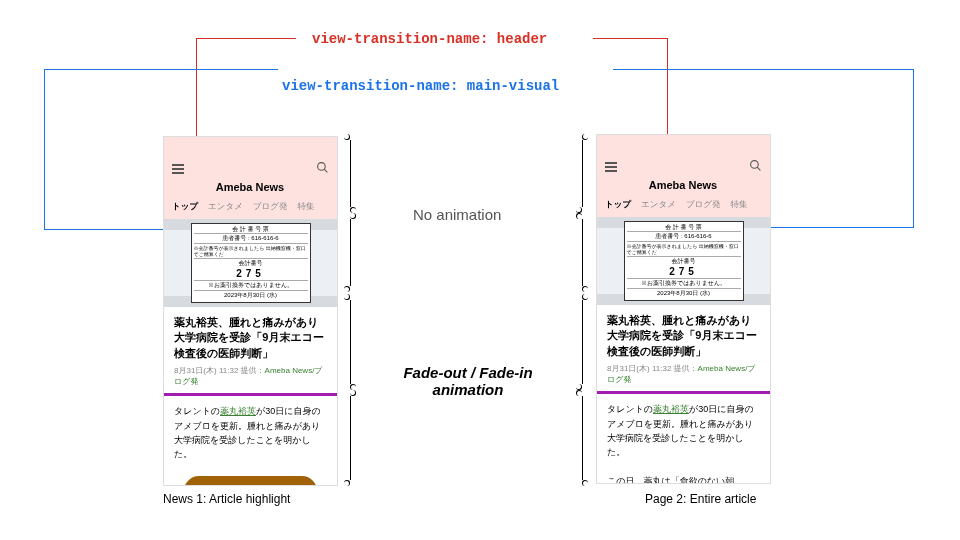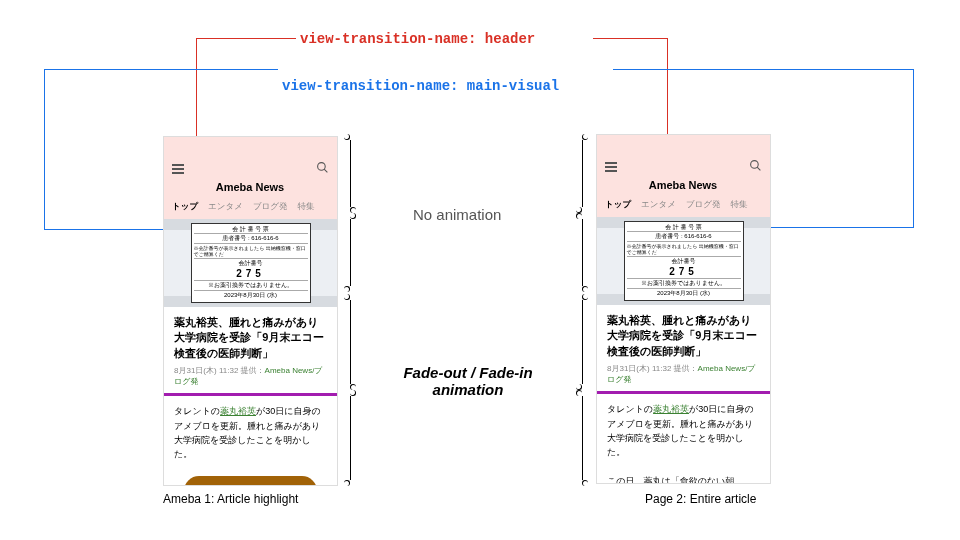--- a/index.html
+++ b/index.html
@@ -44,21 +44,21 @@
   .cap.tr { border-width:0 0 1px 1px; }
   .cap.br { border-width:1px 0 0 1px; }
   .cap.ml { border-width:1px 0 0 1px; }
   .cap.mr { border-width:0 1px 1px 0; }
   .anno { position:absolute; font-size:15px; color:#555; }
   .anno.bold { font-weight:bold; color:#000; }
 </style>
 </head>
 <body>
 
-<div class="label red" style="left:300px; top:31px;">view-transition-name: header</div>
+<div class="label red" style="left:312px; top:31px;">view-transition-name: header</div>
 <div class="label blue" style="left:282px; top:62px;">view-transition-name: main-visual</div>
 
 <div class="line-seg hline line-red" style="left:196px; top:38px; width:100px;"></div>
 <div class="line-seg vline line-red" style="left:196px; top:38px; height:105px;"></div>
 <div class="line-seg hline line-red" style="left:593px; top:38px; width:74px;"></div>
 <div class="line-seg vline line-red" style="left:667px; top:38px; height:103px;"></div>
 
 <div class="line-seg hline line-blue" style="left:44px; top:69px; width:234px;"></div>
 <div class="line-seg vline line-blue" style="left:44px; top:69px; height:160px;"></div>
 <div class="line-seg hline line-blue" style="left:44px; top:229px; width:119px;"></div>
@@ -147,21 +147,21 @@
   <div class="p-title">薬丸裕英、腫れと痛みがあり大学病院を受診「9月末エコー検査後の医師判断」</div>
   <div class="p-meta">
     <span>8月31日(木) 11:32</span>&nbsp;<span>提供：</span><span class="src">Ameba News/ブログ発</span>
   </div>
   <div class="p-body">
     <span>タレントの</span><span class="link">薬丸裕英</span><span>が30日に自身のアメブロを更新。腫れと痛みがあり大学病院を受診したことを明かした。</span>
   </div>
   <div class="p-cont">この日、薬丸は「食欲のない朝に…」というタイトルでブログを更新。「本日の朝食」と切り出し、「自</div>
 </div>
 
-<div class="caption" style="left:163px; top:492px;">Ameba 1: Article highlight</div>
+<div class="caption" style="left:163px; top:492px;">News 1: Article highlight</div>
 <div class="caption" style="left:645px; top:492px;">Page 2: Entire article</div>
 
 <div class="anno" style="left:413px; top:206px;">No animation</div>
 <div class="anno bold" style="left:388px; top:364px; text-align:center; width:160px;font-style:italic;">Fade-out / Fade-in animation</div>
 
 <div style="position:absolute; left:344px; top:134px;">
   <div class="cap tl" style="left:0;top:0;"></div>
   <div class="brace v" style="left:6px; top:6px; height:67px;"></div>
   <div class="cap ml" style="left:6px; top:73px;"></div>
   <div class="cap mr" style="left:6px; top:79px;"></div>

